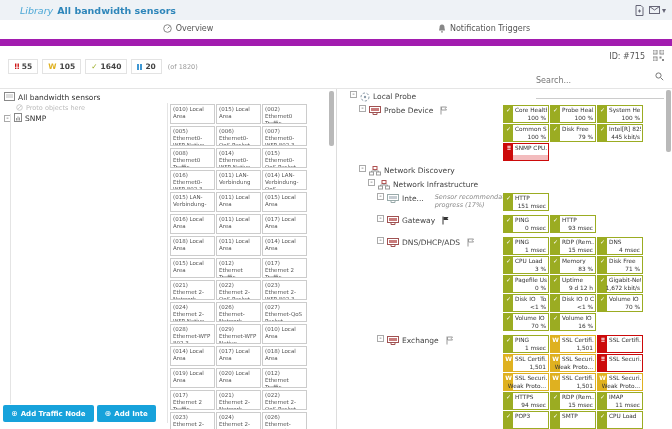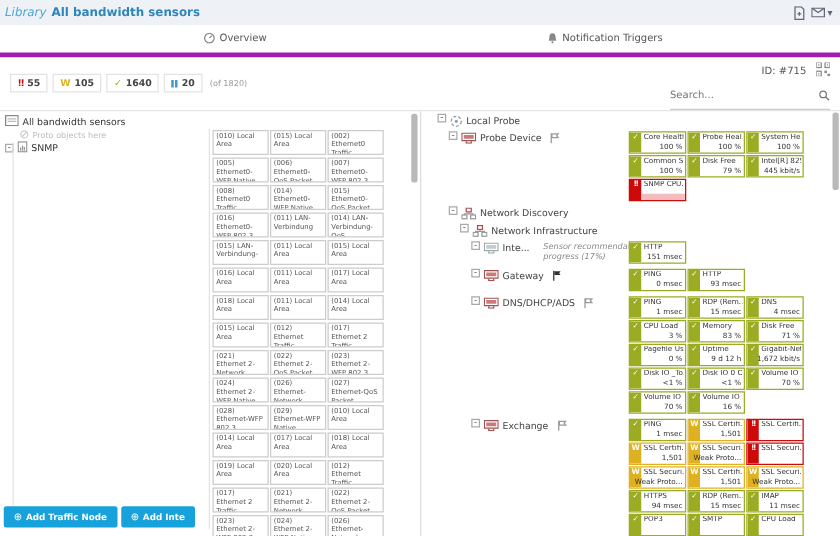--- a/index.html
+++ b/index.html
@@ -4,48 +4,48 @@
 <style>
   * { margin:0; padding:0; box-sizing:border-box; }
   html,body { width:672px; height:429px; }
   body {
     font-family:"DejaVu Sans","Liberation Sans",sans-serif;
     background:#fff; color:#444; overflow:hidden; position:relative;
   }
   #app { position:absolute; inset:0; width:672px; height:429px; overflow:hidden; background:#fff; }
 
   
-  .hdr { height:20px; background:#eef2f6; display:flex; align-items:center; padding:0 6px 0 4px; }
+  .hdr { height:20px; background:#eef2f6; display:flex; align-items:center; padding:0 6px 0 20px; }
   .hdr .tprefix { font-style:italic; color:#4aa7d6; font-size:9.5px; margin-right:4px; }
   .hdr .ttitle  { color:#2e86ba; font-weight:bold; font-size:9.5px; }
   .hdr .spacer { flex:1; }
   .hdr .hicon { color:#667; margin-left:5px; display:inline-flex; align-items:center; cursor:pointer; }
   .hdr .caret { font-size:8px; color:#667; margin-left:2px; }
 
   
-  .tabbar { height:26px; display:flex; border-bottom:4px solid #a21caf; background:#fff; padding:0 40px; }
+  .tabbar { height:26px; display:flex; border-bottom:7px solid #a21caf; background:#fff; padding:0 40px; }
   .tab { flex:1; display:flex; align-items:center; justify-content:center; gap:4px;
          font-size:8px; color:#555; cursor:pointer; border-bottom:2px solid transparent; }
   .tab.active { border-bottom-color:#2ba7da; color:#333; }
   .tab svg { display:block; }
 
   
   .toolbar { height:42px; position:relative; background:#fff; }
   .chips { position:absolute; left:8px; top:13px; display:flex; align-items:center; gap:4px; }
   .chip { display:inline-flex; align-items:center; gap:3px; border:1px solid #e3e3e3; background:#fff;
           padding:2px 5px; font-size:7.5px; font-weight:bold; color:#444; cursor:pointer; }
   .chip .g-down { color:#cc0a0a; font-weight:bold; letter-spacing:-1px; }
   .chip .g-warn { color:#dfb120; font-weight:bold; }
   .chip .g-up   { color:#9bac22; font-weight:bold; }
   .chip .g-pause{ display:inline-flex; gap:1px; }
   .chip .g-pause i { width:2px; height:6px; background:#3e97d3; display:inline-block; }
   .oftext { font-size:6.5px; color:#999; margin-left:2px; }
   .tool-right { position:absolute; right:8px; top:4px; display:flex; flex-direction:column; align-items:flex-end; gap:3px; }
   .idrow { display:flex; align-items:center; gap:8px; font-size:8px; color:#555; }
-  .searchwrap { display:flex; align-items:center; border-bottom:1px solid #ccc; width:128px; padding-bottom:2px; }
+  .searchwrap { display:flex; align-items:flex-end; border-bottom:1px solid #ccc; width:128px; padding-bottom:13px; }
   .searchwrap input { border:none; outline:none; flex:1; font-size:8px; color:#777; font-family:inherit; background:transparent; }
 
   
   .content { position:absolute; top:88px; left:0; right:0; bottom:0; border-top:1px solid #e5e5e5; }
   .lpanel { position:absolute; left:0; top:0; width:336px; bottom:0; overflow:hidden; }
   .rpanel { position:absolute; left:336px; top:0; width:336px; bottom:0; border-left:1px solid #ddd; overflow:hidden; }
 
   
   .ltree { position:absolute; left:4px; top:3px; font-size:7.5px; color:#333; }
   .trow { display:flex; align-items:center; gap:3px; height:10px; margin-bottom:1px; }

